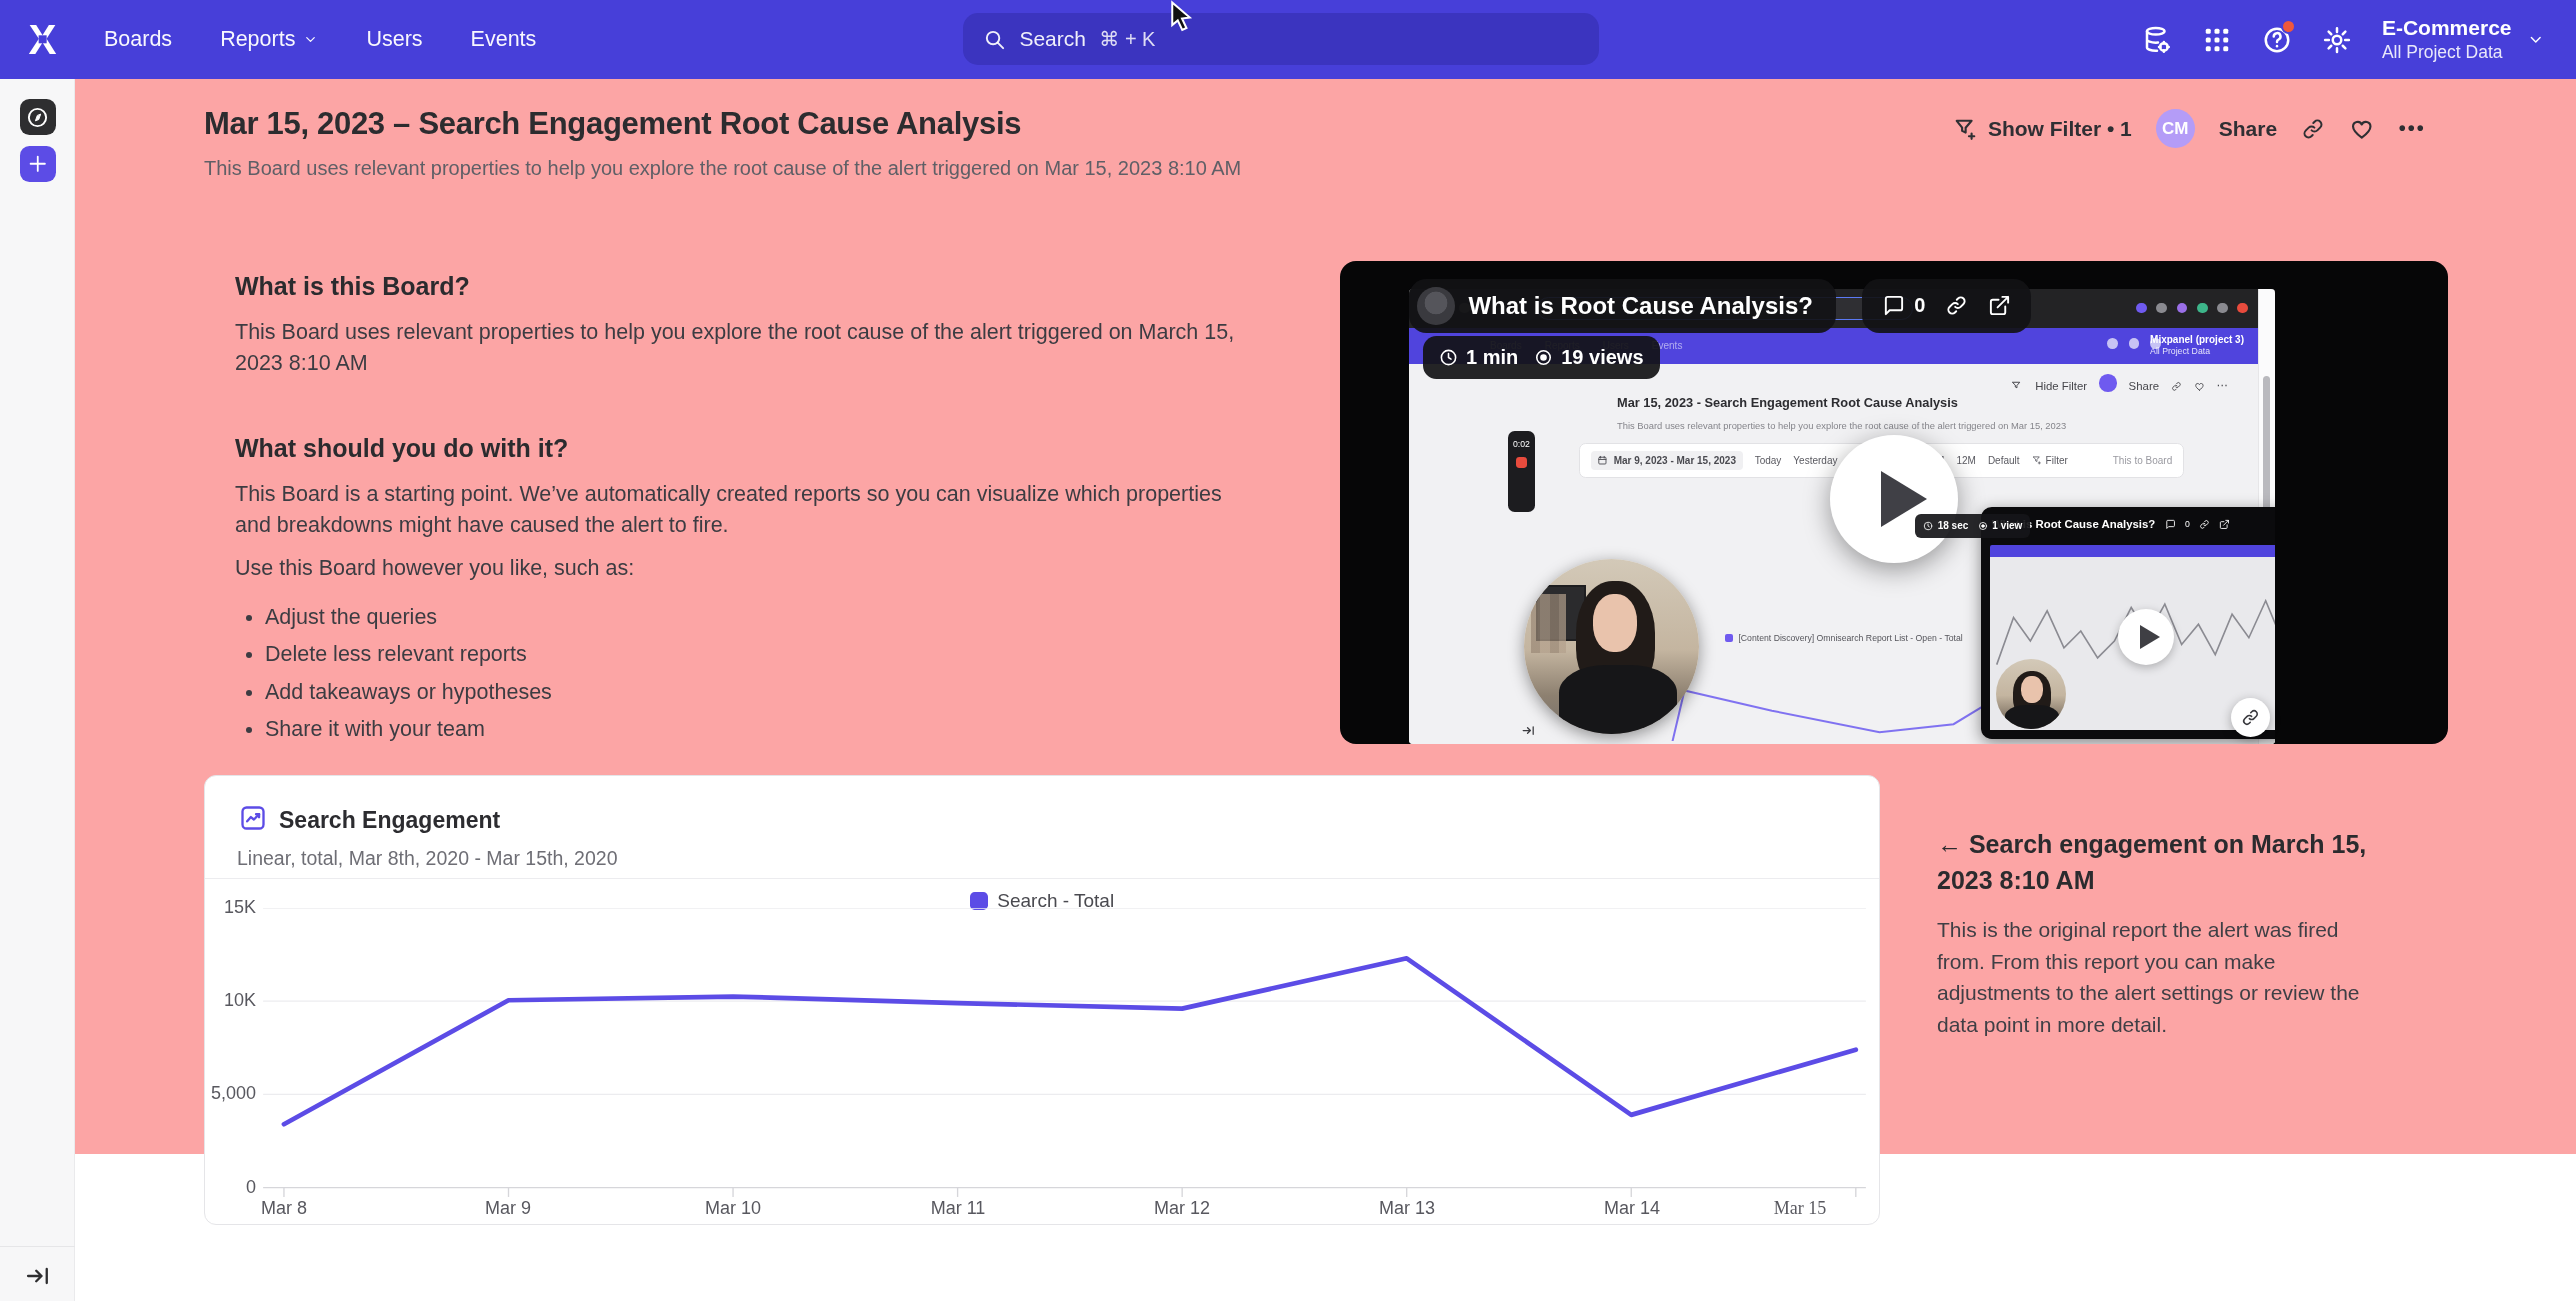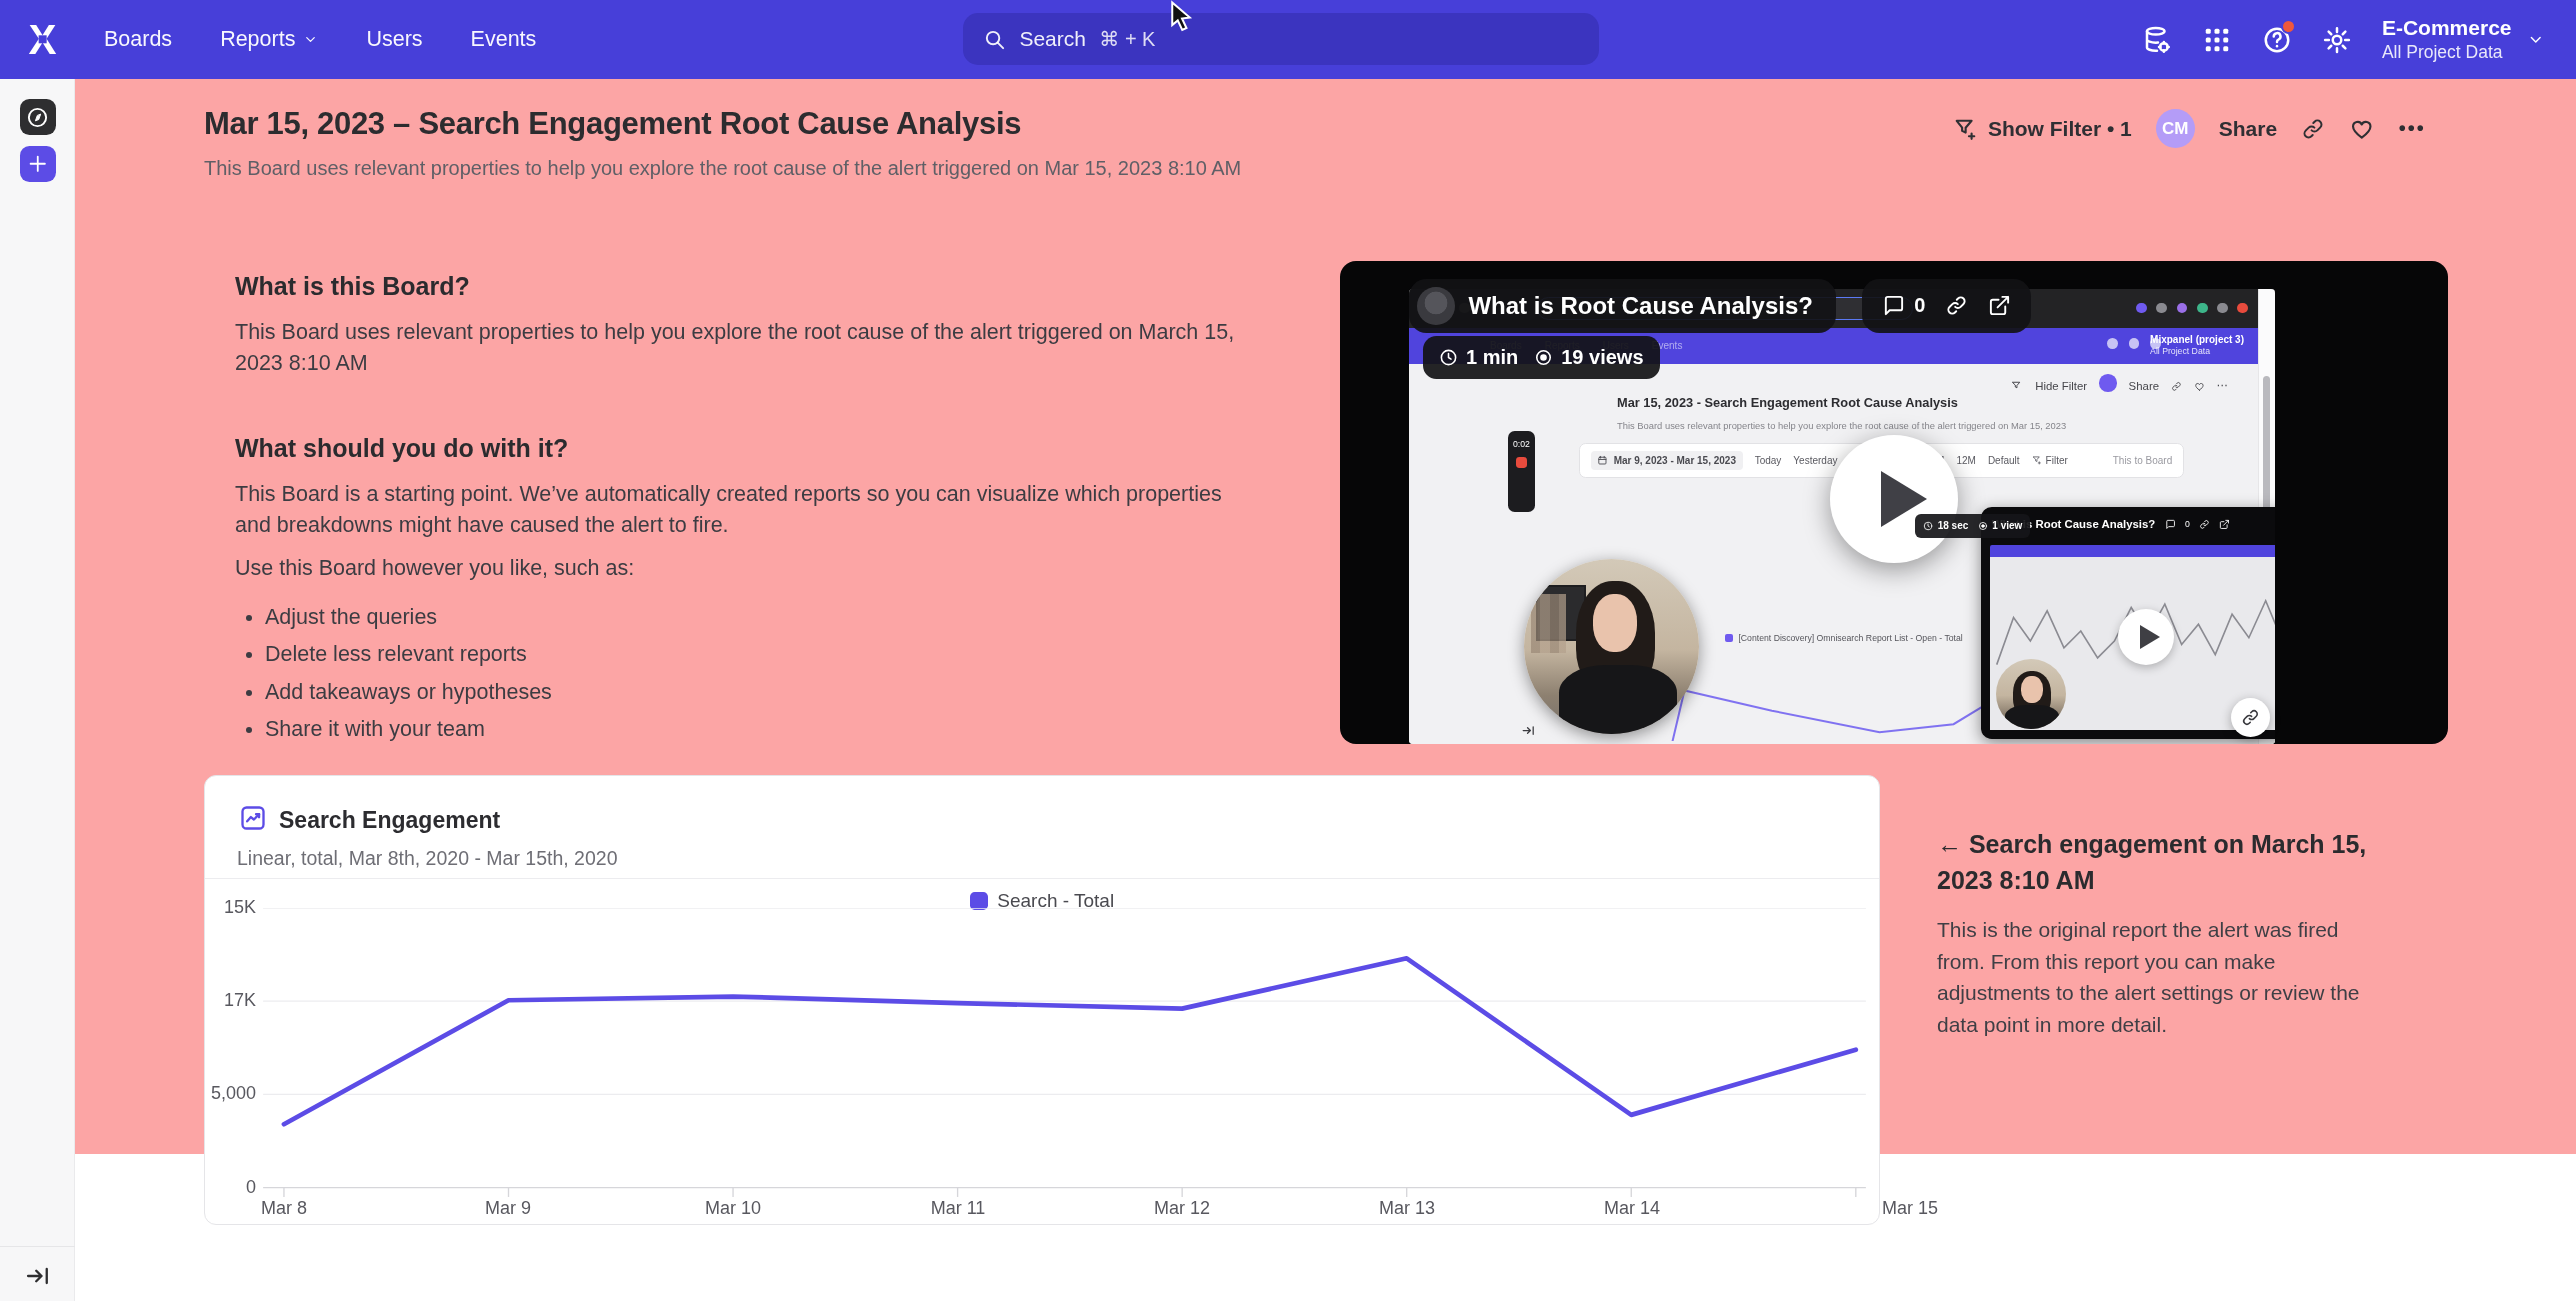--- a/index.html
+++ b/index.html
@@ -551,32 +551,32 @@
         <line x1="1033.4285714285716" x2="1033.4285714285716" y1="416" y2="430" class="tick"></line>
         <line x1="1367.5714285714287" x2="1367.5714285714287" y1="416" y2="430" class="tick"></line>
         <line x1="1701.7142857142858" x2="1701.7142857142858" y1="416" y2="430" class="tick"></line>
         <line x1="2035.857142857143" x2="2035.857142857143" y1="416" y2="430" class="tick"></line>
         <line x1="2370" x2="2370" y1="416" y2="430" class="tick"></line>
         <polyline points="31,321.7066666666667 365.14285714285717,137.27999999999997 699.2857142857143,131.73333333333335 1033.4285714285716,141.44 1367.5714285714287,149.76 1701.7142857142858,74.88 2035.857142857143,307.84000000000003 2370,210.77333333333334" fill="none" stroke="#5C4CE6" stroke-width="7" stroke-linejoin="round" stroke-linecap="round"></polyline>
       </svg>
     <div id="cc-ylabels">
         <div class="ylab" style="top: 401px;">0</div>
         <div class="ylab" style="top: 307px;">5,000</div>
-        <div class="ylab" style="top: 214px;">17K</div>
+        <div class="ylab" style="top: 214px;">10K</div>
         <div class="ylab" style="top: 121px;">15K</div>
       </div>
     <div id="cc-xlabels">
         <div class="xlab" style="left: 25px;">Mar 8</div>
         <div class="xlab" style="left: 249px;">Mar 9</div>
         <div class="xlab" style="left: 474px;">Mar 10</div>
         <div class="xlab" style="left: 699px;">Mar 11</div>
         <div class="xlab" style="left: 923px;">Mar 12</div>
         <div class="xlab" style="left: 1148px;">Mar 13</div>
         <div class="xlab" style="left: 1373px;">Mar 14</div>
-        <div class="xlab" style="left: 1651px;">Mar 15</div>
+        <div class="xlab" style="left: 1541px; font-family: Liberation Serif, serif;">Mar 15</div>
       </div>
   </div>
 
   <div id="note-h">← Search engagement on March 15, 2023 8:10 AM</div>
   <div id="note-b">This is the original report the alert was fired from. From this report you can make adjustments to the alert settings or review the data point in more detail.</div>
 
   <svg id="cursor" width="30" height="35" viewBox="0 0 24 28">
     <path d="M5 2l14 12-6.2.8 3.6 7.6-3.4 1.6-3.6-7.7L5 20z" fill="#111" stroke="#fff" stroke-width="1.6"></path>
   </svg>
 </div>

